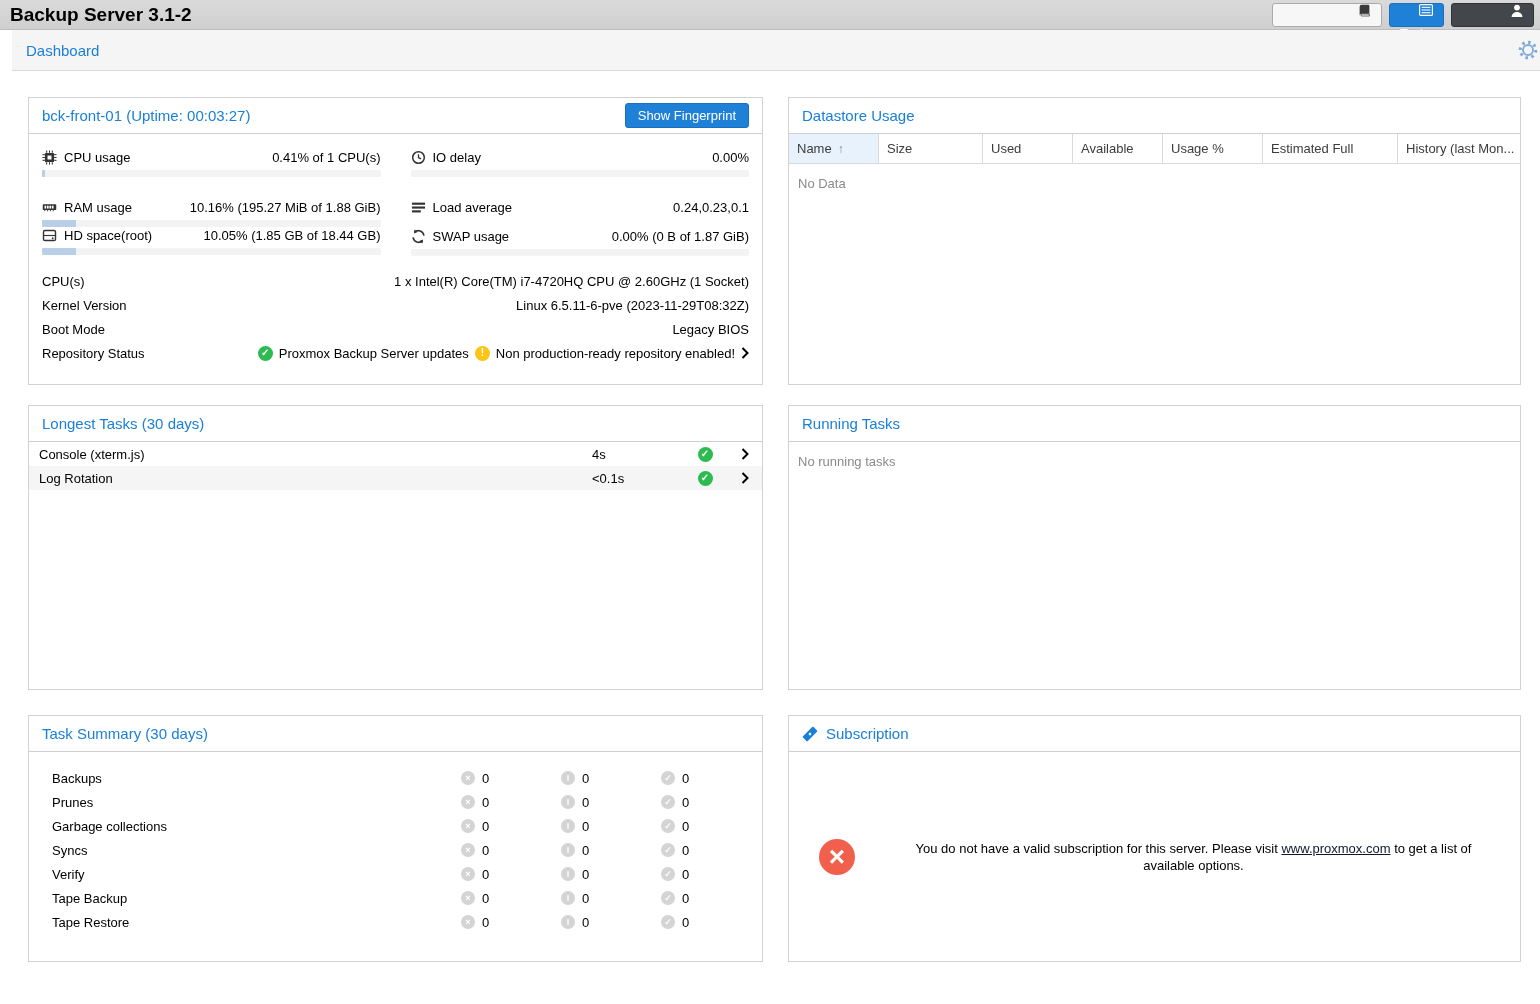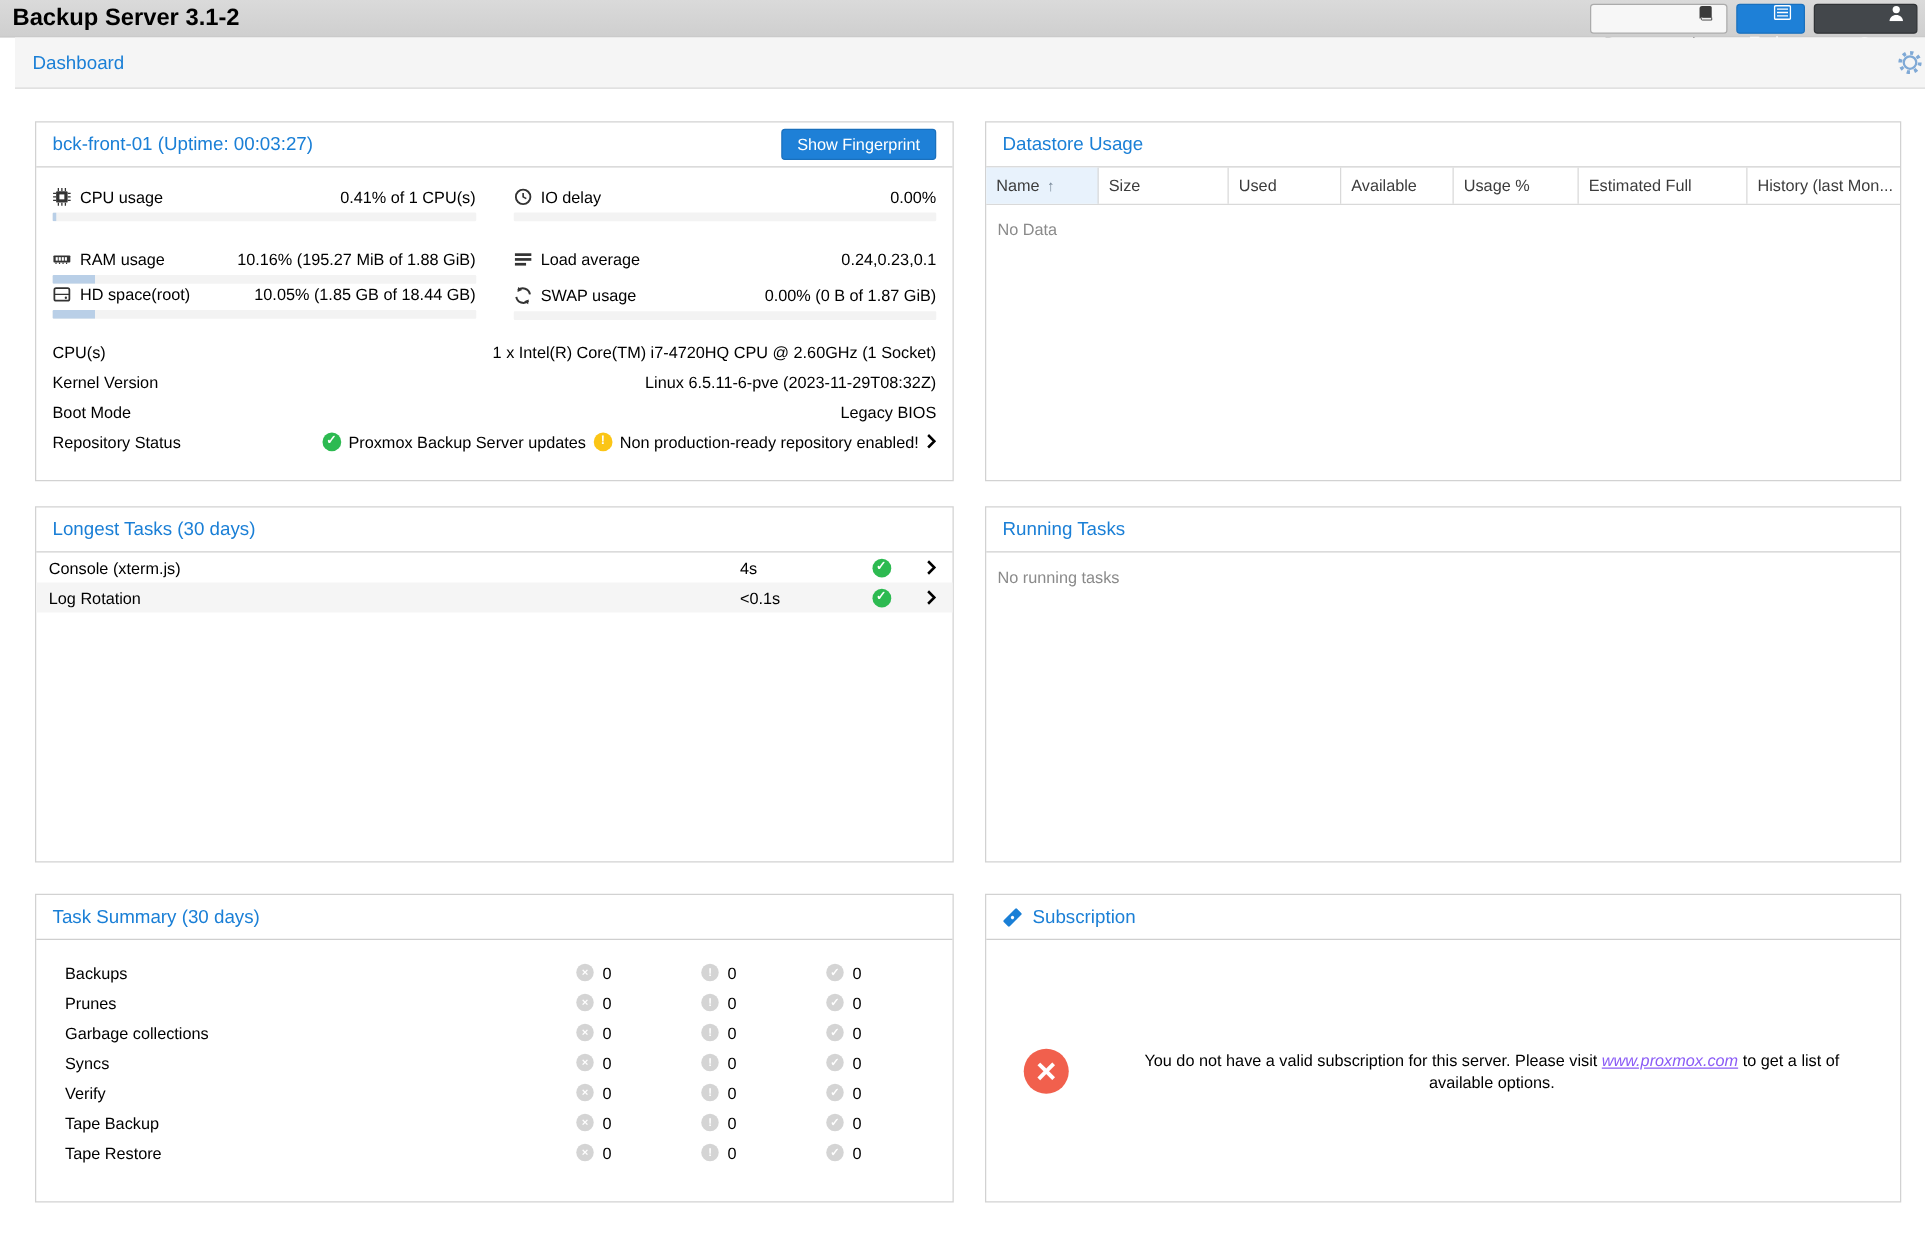--- a/index.html
+++ b/index.html
@@ -96,21 +96,21 @@
   .ts-cell { width:100px; display:flex; align-items:center; gap:7px; }
 
   
   .sub-body { display:flex; align-items:center; padding:0 16px; height:210px; }
   .sub-icon-col { width:78px; flex:none; display:flex; justify-content:flex-start; padding-left:14px; }
   .big-error { width:36px; height:36px; border-radius:50%; background:#f1604d; color:#fff;
     display:flex; align-items:center; justify-content:center; font-size:28px; font-weight:700; line-height:1; }
   .sub-text-col { flex:1; text-align:center; padding:0 10px; }
   .sub-headline { font-size:27px; font-weight:700; margin-bottom:12px; }
   .sub-paragraph { font-size:13px; line-height:17px; max-width:640px; margin:0 auto; }
-  .sub-paragraph a { color:#8b5cf6; text-decoration:underline; cursor:pointer;font-style:italic; }
+  .sub-paragraph a { color:#0f172a; text-decoration:underline; cursor:pointer; }
 
   .ticket-icon { display:inline-flex; }
 </style>
 </head>
 <body>
 
 <div class="topbar">
   <span class="topbar-title">Backup Server 3.1-2</span>
   <span class="topbar-spacer"></span>
 

